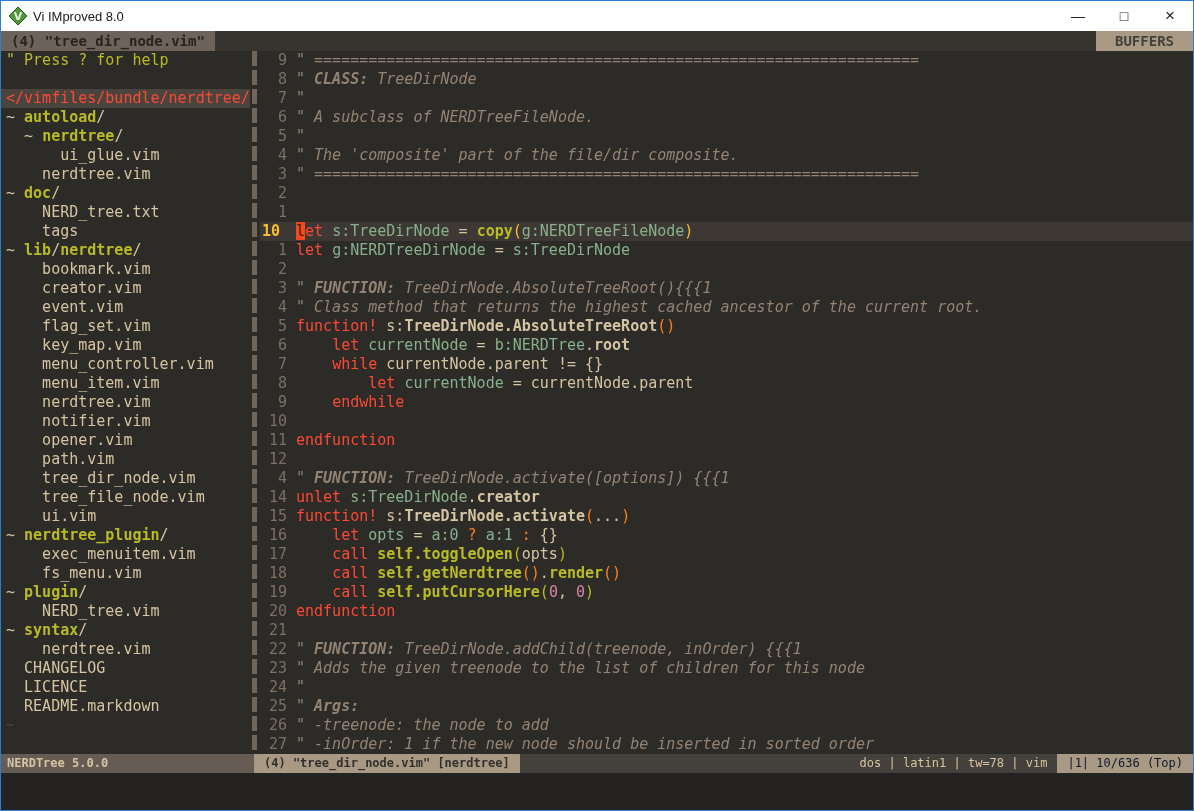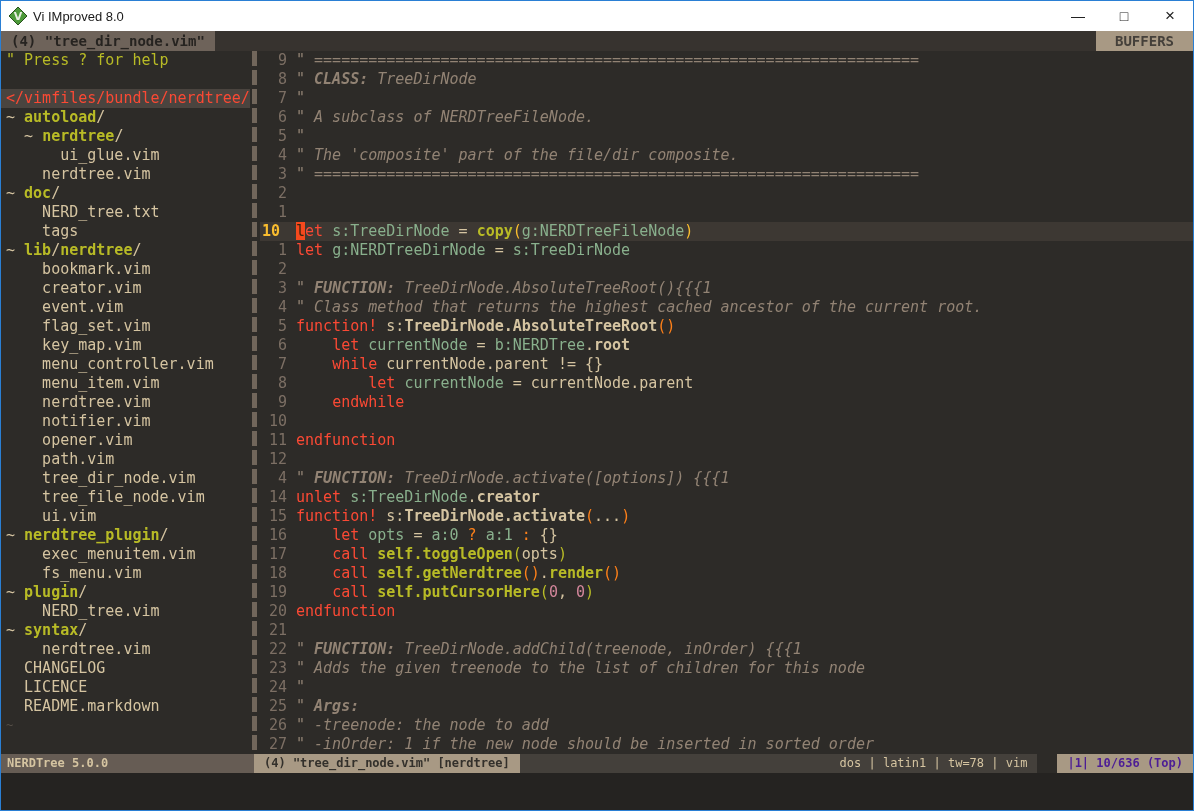--- a/index.html
+++ b/index.html
@@ -45,21 +45,21 @@
   .c-orange{color:var(--orange);} .c-purple{color:var(--purple);} .c-tilde{color:var(--tilde);}
   .c-cursor{background:var(--cursor_bg); color:var(--cursor_fg);}
   .sb{font-weight:bold;} .si{font-style:italic;}
   
   .statusline { height:19px; flex:none; display:flex; font-size:12px; line-height:19px; white-space:pre; }
   .st-left { width:253px; flex:none; background:var(--status_gray); color:var(--fg);
     font-weight:bold; padding-left:6px; }
   .st-file { background:var(--tan); color:#33302b; font-weight:bold; padding:0 10px; }
   .st-fill { flex:1; background:var(--status_dark); }
   .st-info { background:var(--status_dark); color:var(--fg); padding:0 10px;text-align:center; }
-  .st-pos { background:var(--tan); color:#4c1d95; font-weight:bold; padding:0 10px;margin-left:20px; }
+  .st-pos { background:var(--tan); color:#0f172a; font-weight:normal; padding:0 10px; }
   
   .cmdline { flex:1; background:var(--cmd_bg); }
 </style>
 </head>
 <body>
 
 <div class="window">
 
   <div class="titlebar">
     <span class="appicon">

